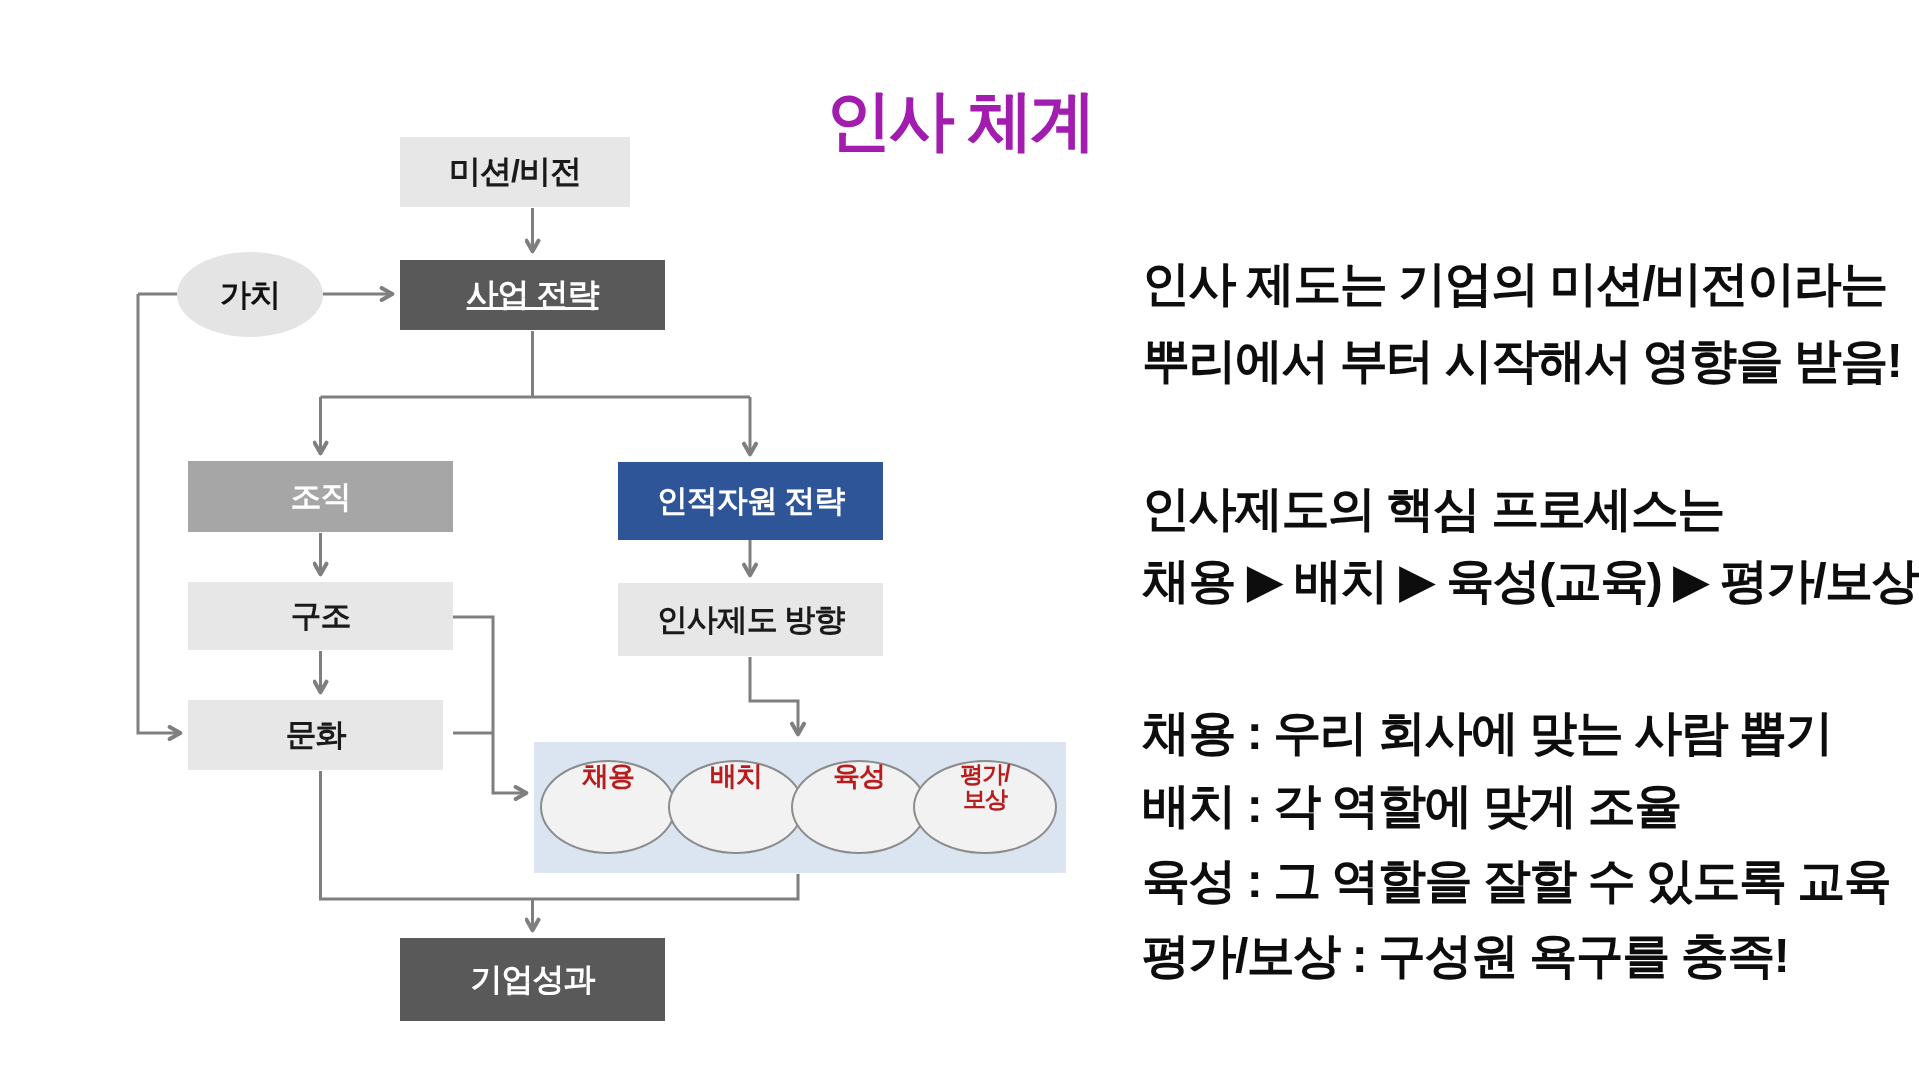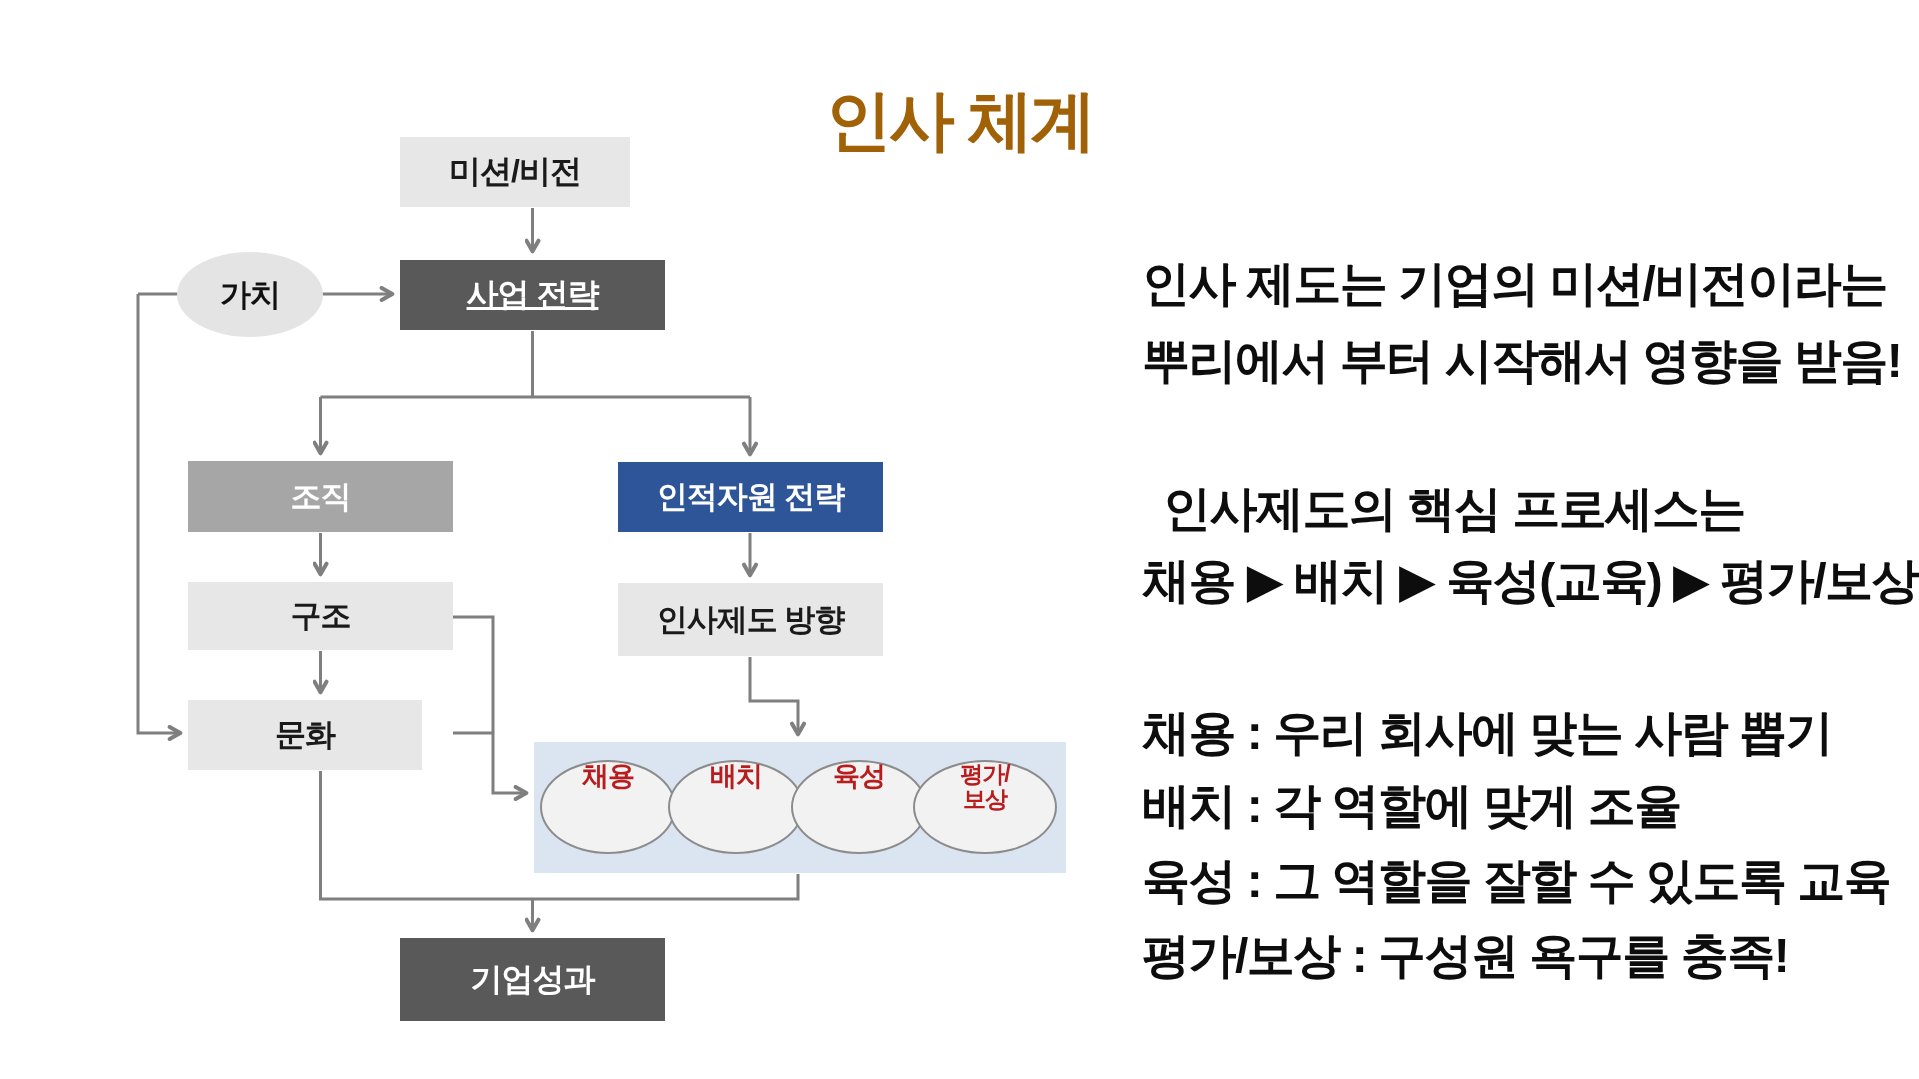--- a/index.html
+++ b/index.html
@@ -3,62 +3,62 @@
 <meta charset="utf-8">
 <style>
   html,body{margin:0;padding:0;background:#ffffff;}
   .page{
     position:relative;width:1919px;height:1079px;background:#ffffff;overflow:hidden;
     font-family:"Liberation Sans","DejaVu Sans",sans-serif;color:#111;
   }
   
   .title{
     position:absolute;left:0;right:0;top:76px;margin:0;
-    text-align:center;font-size:66px;font-weight:900;letter-spacing:-3px;color:#a16207;
+    text-align:center;font-size:66px;font-weight:900;letter-spacing:-3px;color:#a21caf;
   }
   
   .connectors{position:absolute;left:0;top:0;z-index:1;}
   .connectors path{fill:none;stroke:#7f7f7f;stroke-width:3px;}
   
   .node{
     position:absolute;z-index:2;display:flex;align-items:center;justify-content:center;
     font-weight:800;letter-spacing:-1px;text-align:center;
   }
   .box-light{background:#e7e7e7;color:#1a1a1a;}
   .box-dark{background:#595959;color:#ffffff;}
   .box-mid{background:#a6a6a6;color:#ffffff;}
   .box-blue{background:#2e5597;color:#ffffff;}
   .n-mission{left:400px;top:137px;width:230px;height:70px;font-size:32px;}
   .n-value{left:177px;top:252px;width:146px;height:85px;border-radius:50%;background:#e4e4e4;color:#111;font-size:31px;}
   .n-business{left:400px;top:260px;width:265px;height:70px;font-size:32px;text-decoration:underline;}
   .n-organization{left:188px;top:461px;width:265px;height:71px;font-size:31px;}
-  .n-hrstrategy{left:618px;top:462px;width:265px;height:70px;font-size:31px;}
+  .n-hrstrategy{left:618px;top:462px;width:265px;height:78px;font-size:31px;}
   .n-structure{left:188px;top:582px;width:265px;height:68px;font-size:31px;}
   .n-direction{left:618px;top:583px;width:265px;height:73px;font-size:31px;text-align:right;}
-  .n-culture{left:188px;top:700px;width:234px;height:70px;font-size:31px;}
+  .n-culture{left:188px;top:700px;width:255px;height:70px;font-size:31px;}
   .n-performance{left:400px;top:938px;width:265px;height:83px;font-size:32px;}
   
   .band{position:absolute;z-index:2;left:534px;top:742px;width:532px;height:131px;background:#dbe5f1;}
   .step{
     position:absolute;z-index:3;top:760px;height:94px;border-radius:50%;
     background:#f2f2f2;border:2.5px solid #8c8c8c;box-sizing:border-box;
     display:flex;flex-direction:column;align-items:center;
     font-weight:800;font-size:27px;letter-spacing:-1px;color:#b91c1c;line-height:1.08;
   }
   .step-1{left:540px;width:136px;}
   .step-2{left:668px;width:136px;}
   .step-3{left:791px;width:136px;}
   .step-4{left:913px;width:144px;font-size:23px;}
   
   .note-line{
     position:absolute;left:1142px;z-index:2;white-space:nowrap;
     font-size:48px;font-weight:800;letter-spacing:-1.5px;color:#0d0d0d;line-height:56px;
   }
   .nl-1{top:256px;} .nl-2{top:333px;}
-  .nl-3{top:481px;margin-left:21px;} .nl-4{top:553px;}
+  .nl-3{top:481px;} .nl-4{top:553px;}
   .nl-5{top:705px;} .nl-6{top:778px;} .nl-7{top:853px;} .nl-8{top:928px;}
 </style>
 </head>
 <body>
 
 <div class="page">
 
   <h1 class="title">인사 체계</h1>
 
   <svg class="connectors" width="1919" height="1079" viewBox="0 0 1919 1079">

